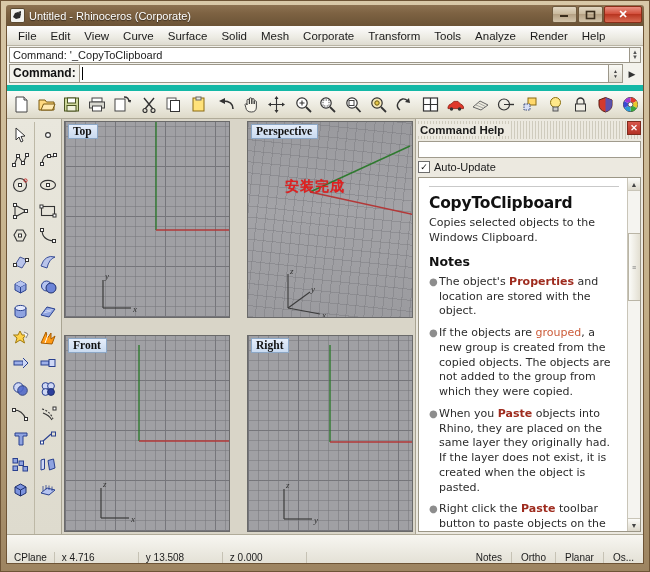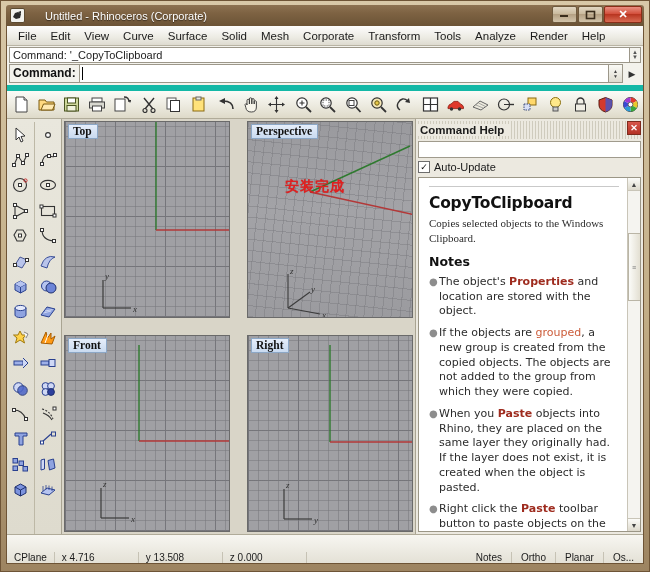--- a/index.html
+++ b/index.html
@@ -20,21 +20,20 @@
   }
 
   
   .titlebar {
     height: 21px;
     display: flex; align-items: center;
     background: linear-gradient(180deg,#8d7252 0%, #7d6242 40%, #6b5336 100%);
     border-radius: 3px 3px 0 0;
     padding-left: 4px;
     position: relative;
-    gap: 16px;
   }
   .tb-logo {
     width: 15px; height: 15px;
     margin-right: 4px;
     background: #f2f2ee;
     border: 1px solid #5c4a30;
     border-radius: 2px;
     display: flex; align-items: center; justify-content: center;
   }
   .tb-title {
@@ -299,21 +298,21 @@
     color: #2c2c2c;
     line-height: 1.34;
     overflow: hidden;
   }
   .hp-rule { border-top: 1px solid #c9c9c9; margin: 2px 0 6px 0; }
   .hp-h1 {
     font-size: 15.5px; font-weight: bold; color: #111;
     margin-bottom: 2px;
     letter-spacing: -0.2px;
   }
-  .hp-p { margin: 0 0 9px 0; font-family: Liberation Serif, serif; }
+  .hp-p { margin: 0 0 9px 0; }
   .hp-h2 { font-size: 12.5px; font-weight: bold; color: #111; margin: 0 0 4px 0; }
   .hp-li {
     display: flex; margin-bottom: 7px;
   }
   .hp-bullet {
     flex: 0 0 auto;
     width: 10px;
     color: #8d8d8d;
     font-size: 10px;
     line-height: 1.45;

